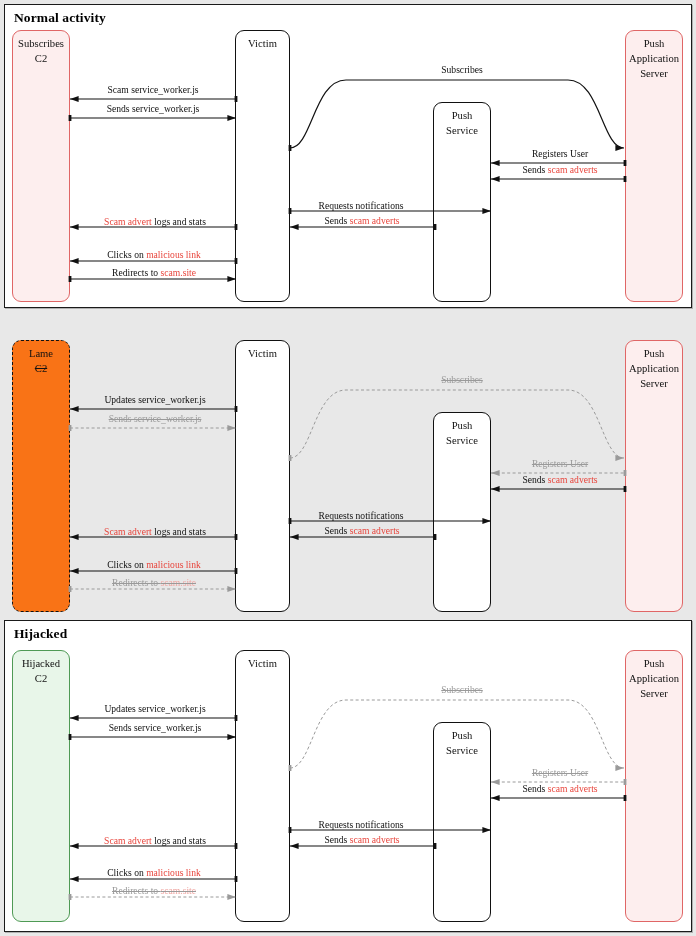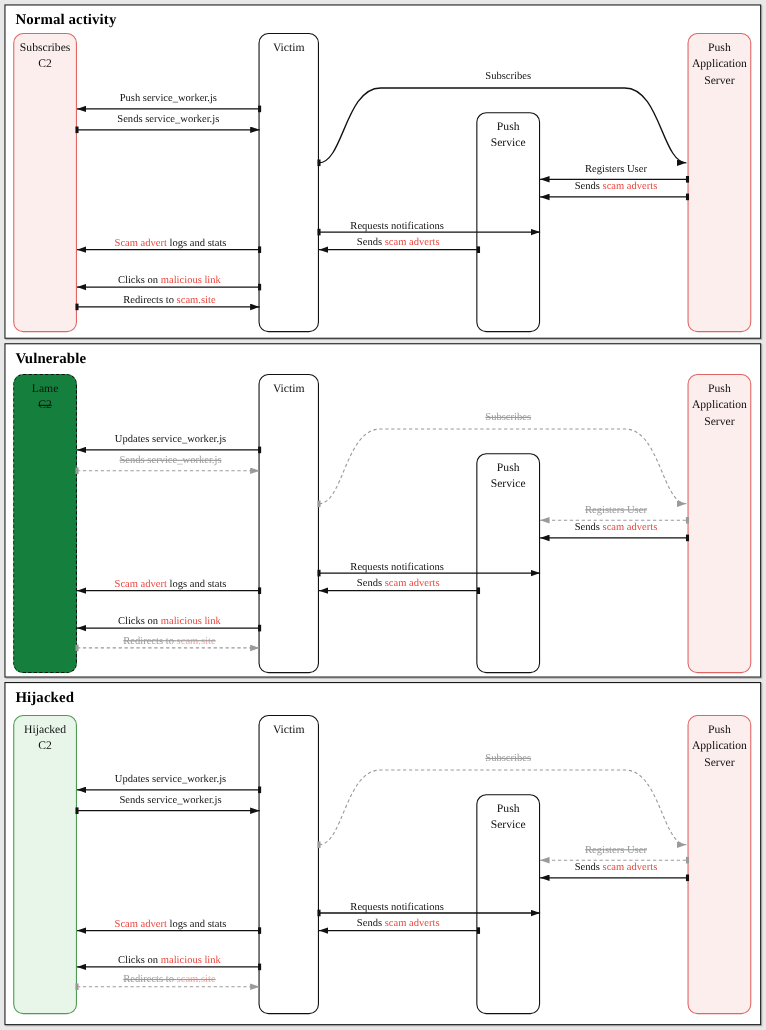--- a/index.html
+++ b/index.html
@@ -46,21 +46,21 @@
     align-items:center;
     padding-top:5px;
     font-size:10.6px;
     line-height:15px;
     color:#111;
     text-align:center;
   }
   .ll-plain{border:1.6px solid #111;background:#fff;}
   .ll-red{border:1.3px solid #e06666;background:#fdeeee;}
   .ll-green{border:1.3px solid #4f9a55;background:#e8f6e9;}
-  .ll-dashed{border:1.7px dashed #111;background:#15803d;}
+  .ll-dashed{border:1.7px dashed #111;background:#f97316;}
   .ll-line{display:block;white-space:nowrap;}
   .strike{text-decoration:line-through;text-decoration-color:#111;}
 
   
   .msg{
     position:absolute;
     font-size:9.6px;
     line-height:11px;
     color:#111;
     white-space:nowrap;
@@ -87,33 +87,30 @@
     </div>
     <div class="lifeline ll-plain" style="left: 433px; top: 102px; width: 58px; height: 200px;">
       <span class="ll-line">Push</span>
       <span class="ll-line">Service</span>
     </div>
     <div class="lifeline ll-red" style="left: 625px; top: 30px; width: 58px; height: 272px;">
       <span class="ll-line">Push</span>
       <span class="ll-line">Application</span>
       <span class="ll-line">Server</span>
     </div>
-    <div class="msg" style="left: 153px; top: 84px;"><span>Push service_worker.js</span></div>
+    <div class="msg" style="left: 153px; top: 84px;"><span>Scam service_worker.js</span></div>
     <div class="msg" style="left: 153px; top: 103px;"><span>Sends service_worker.js</span></div>
     <div class="msg" style="left: 462px; top: 64px;"><span>Subscribes</span></div>
     <div class="msg" style="left: 560px; top: 148px;"><span>Registers User</span></div>
     <div class="msg" style="left: 560px; top: 164px;"><span>Sends </span><span class="red">scam adverts</span></div>
     <div class="msg" style="left: 361px; top: 200px;"><span>Requests notifications</span></div>
     <div class="msg" style="left: 362px; top: 215px;"><span>Sends </span><span class="red">scam adverts</span></div>
     <div class="msg" style="left: 155px; top: 216px;"><span class="red">Scam advert</span><span> logs and stats</span></div>
     <div class="msg" style="left: 154px; top: 249px;"><span>Clicks on </span><span class="red">malicious link</span></div>
     <div class="msg" style="left: 154px; top: 267px;"><span>Redirects to </span><span class="red">scam.site</span></div>
-    <div class="panel" id="panel-1">
-      <div class="panel-title">Vulnerable</div>
-    </div>
     <div class="lifeline ll-dashed" style="left: 12px; top: 340px; width: 58px; height: 272px;">
       <span class="ll-line">Lame</span>
       <span class="ll-line strike">C2</span>
     </div>
     <div class="lifeline ll-plain" style="left: 235px; top: 340px; width: 55px; height: 272px;">
       <span class="ll-line">Victim</span>
     </div>
     <div class="lifeline ll-plain" style="left: 433px; top: 412px; width: 58px; height: 200px;">
       <span class="ll-line">Push</span>
       <span class="ll-line">Service</span>

